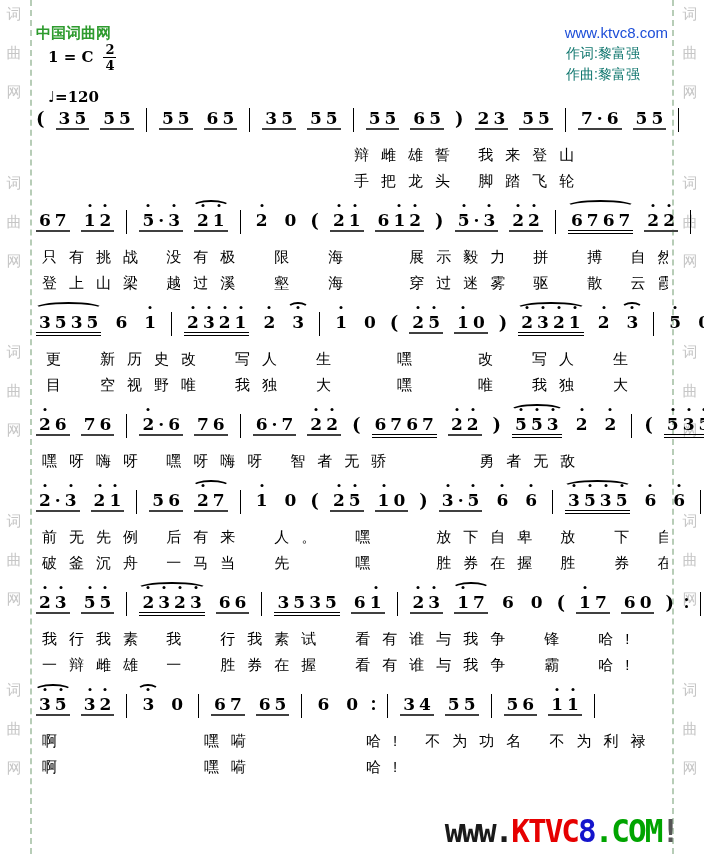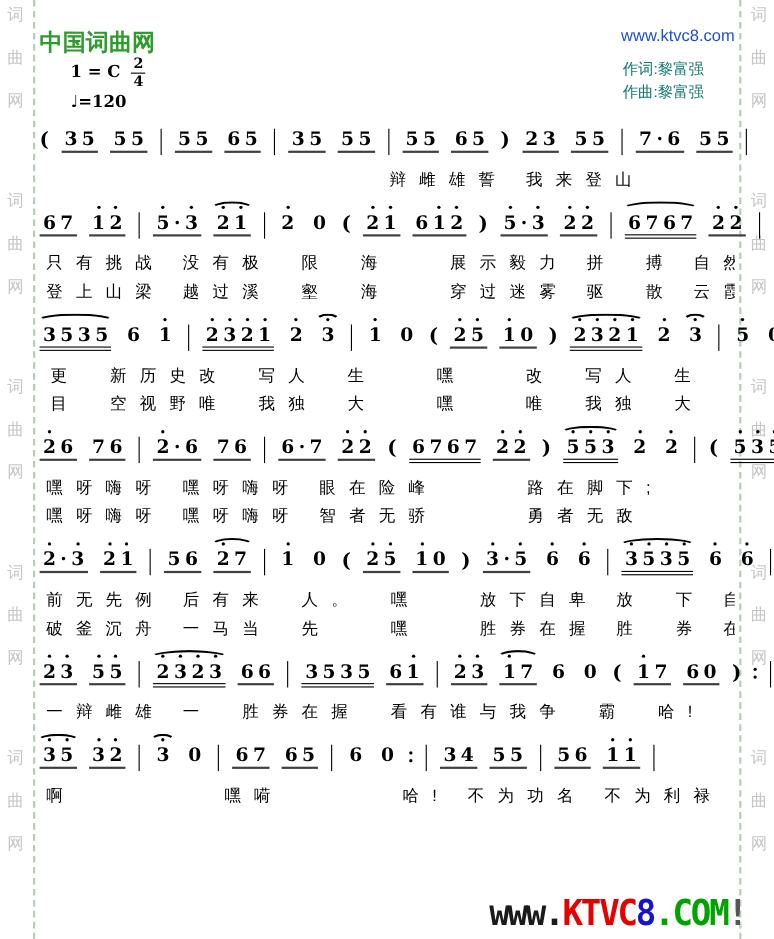--- a/index.html
+++ b/index.html
@@ -9,32 +9,32 @@
   .wm{position:absolute;top:0;bottom:0;width:28px;display:flex;flex-direction:column;
       align-items:center;padding-top:6px;color:#c6c6c6;font-size:15px;line-height:1;}
   .wm.left{left:0;} .wm.right{right:0;}
   .wm-group{display:flex;flex-direction:column;align-items:center;margin-bottom:52px;}
   .wm-ch{margin-bottom:24px;}
   .dash{position:absolute;top:0;bottom:0;width:0;border-left:2px dashed #b7cdb7;}
   .dash.dl{left:30px;} .dash.dr{right:30px;}
   
   .content{position:absolute;left:36px;right:36px;top:0;bottom:0;}
   .topbar{display:flex;justify-content:space-between;margin-top:24px;}
-  .site-name{color:#2e9b2e;font-weight:bold;font-size:21px;}
+  .site-name{color:#2e9b2e;font-weight:bold;font-size:15px;}
   .site-url{color:#1d4ed8;font-size:15px;}
   .title{text-align:center;font-size:26px;font-weight:bold;letter-spacing:3px;
          color:#000;margin:2px 0 6px 0;}
   .meta{position:relative;height:50px;}
-  .keysig{position:absolute;left:28px;top:0;font-family:"DejaVu Serif",serif;
+  .keysig{position:absolute;left:12px;top:0;font-family:"DejaVu Serif",serif;
           font-size:15px;font-weight:bold;color:#000;}
   .frac{display:inline-flex;flex-direction:column;align-items:center;vertical-align:middle;
         margin-left:10px;font-size:13px;line-height:1;}
   .frac .num{border-bottom:1px solid #000;padding:0 2px 1px;}
   .frac .den{padding-top:1px;}
-  .tempo{margin-top:2px;font-weight:bold;}
+  .tempo{margin-top:16px;font-weight:bold;}
   .credits{position:absolute;right:28px;top:0;color:#0f766e;font-size:14px;
            line-height:1.5;text-align:left;}
   
   #score{margin-top:4px;}
   .sys{margin-bottom:5px;}
   .notes{display:flex;align-items:flex-start;gap:11px;padding-top:11px;height:34px;
          font-family:"DejaVu Serif",serif;font-weight:bold;font-size:17px;color:#000;}
   .cell{position:relative;white-space:nowrap;line-height:20px;padding:0 1px;}
   .cell.u1{border-bottom:2px solid #404040;}
   .cell.u2{border-bottom:4px double #000;text-align:right;}
@@ -152,20 +152,21 @@
             <span class="cell u1"><span class="n">6</span><span class="n">5</span></span>
             <span class="par">)</span>
             <span class="cell u1"><span class="n">2</span><span class="n">3</span></span>
             <span class="cell u1"><span class="n">5</span><span class="n">5</span></span>
             <span class="bl"></span>
             <span class="cell u1"><span class="n">7</span><span class="n">·</span><span class="n">6</span></span>
             <span class="cell u1"><span class="n">5</span><span class="n">5</span></span>
             <span class="bl"></span>
           </div>
           <div class="lyr" style="padding-left: 318px;">辩雌雄誓 我来登山</div>
+          <div class="lyr" style="padding-left: 318px;">手把龙头 脚踏飞轮</div>
         </div>
         <div class="sys">
           <div class="notes">
             <span class="cell u1"><span class="n">6</span><span class="n">7</span></span>
             <span class="cell u1"><span class="n hi">1</span><span class="n hi">2</span></span>
             <span class="bl"></span>
             <span class="cell u1"><span class="n hi">5</span><span class="n">·</span><span class="n hi">3</span></span>
             <span class="cell u1 arc"><span class="n hi">2</span><span class="n hi">1</span></span>
             <span class="bl"></span>
             <span class="cell"><span class="n hi">2</span></span>
@@ -224,21 +225,20 @@
             <span class="cell u2"><span class="n">6</span><span class="n">7</span><span class="n">6</span><span class="n">7</span></span>
             <span class="cell u1"><span class="n hi">2</span><span class="n hi">2</span></span>
             <span class="par">)</span>
             <span class="cell u2 arc"><span class="n hi">5</span><span class="n hi">5</span><span class="n hi">3</span></span>
             <span class="cell"><span class="n hi">2</span></span>
             <span class="cell"><span class="n hi">2</span></span>
             <span class="bl"></span>
             <span class="par">(</span>
             <span class="cell u2"><span class="n hi">5</span><span class="n hi">3</span><span class="n hi">5</span></span>
           </div>
-          <div class="lyr" style="padding-left: 6px;">嘿呀嗨呀 嘿呀嗨呀 眼在险峰　　　路在脚下;</div>
           <div class="lyr" style="padding-left: 6px;">嘿呀嗨呀 嘿呀嗨呀 智者无骄　　　勇者无敌</div>
         </div>
         <div class="sys">
           <div class="notes">
             <span class="cell u1"><span class="n hi">2</span><span class="n">·</span><span class="n hi">3</span></span>
             <span class="cell u1"><span class="n hi">2</span><span class="n hi">1</span></span>
             <span class="bl"></span>
             <span class="cell u1"><span class="n">5</span><span class="n">6</span></span>
             <span class="cell u1 arc"><span class="n hi">2</span><span class="n">7</span></span>
             <span class="bl"></span>
@@ -278,20 +278,21 @@
             <span class="par">(</span>
             <span class="cell u1"><span class="n hi">1</span><span class="n">7</span></span>
             <span class="cell u1"><span class="n">6</span><span class="n">0</span></span>
             <span class="par">)</span>
             <span class="rd">
               <i></i>
               <i></i>
             </span>
             <span class="bl"></span>
           </div>
+          <div class="lyr" style="padding-left: 6px;">我行我素 我　行我素试　看有谁与我争　锋　哈!</div>
           <div class="lyr" style="padding-left: 6px;">一辩雌雄 一　胜券在握　看有谁与我争　霸　哈!</div>
         </div>
         <div class="sys">
           <div class="notes">
             <span class="cell u1 arc"><span class="n hi">3</span><span class="n hi">5</span></span>
             <span class="cell u1"><span class="n hi">3</span><span class="n hi">2</span></span>
             <span class="bl"></span>
             <span class="cell arc"><span class="n hi">3</span></span>
             <span class="cell"><span class="n">0</span></span>
             <span class="bl"></span>
@@ -306,18 +307,19 @@
             </span>
             <span class="bl"></span>
             <span class="cell u1"><span class="n">3</span><span class="n">4</span></span>
             <span class="cell u1"><span class="n">5</span><span class="n">5</span></span>
             <span class="bl"></span>
             <span class="cell u1"><span class="n">5</span><span class="n">6</span></span>
             <span class="cell u1"><span class="n hi">1</span><span class="n hi">1</span></span>
             <span class="bl"></span>
           </div>
           <div class="lyr" style="padding-left: 6px;">啊　　　　　嘿嗬　　　　哈! 不为功名 不为利禄</div>
+          <div class="lyr" style="padding-left: 6px;">啊　　　　　嘿嗬　　　　哈!</div>
         </div>
       </div>
 
     <div class="logo" id="logo"><span style="color: rgb(26, 26, 26);">www.</span><span style="color: rgb(230, 0, 0);">KTVC</span><span style="color: rgb(20, 20, 204);">8</span><span style="color: rgb(0, 164, 0);">.COM</span><span style="color: rgb(85, 85, 85);">!</span></div>
   </div>
 </div>
 
 </body></html>

